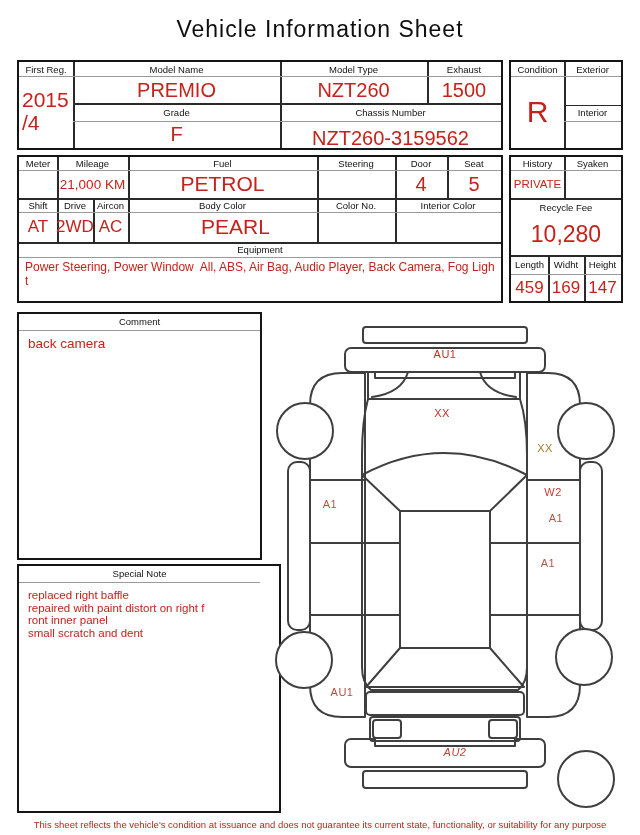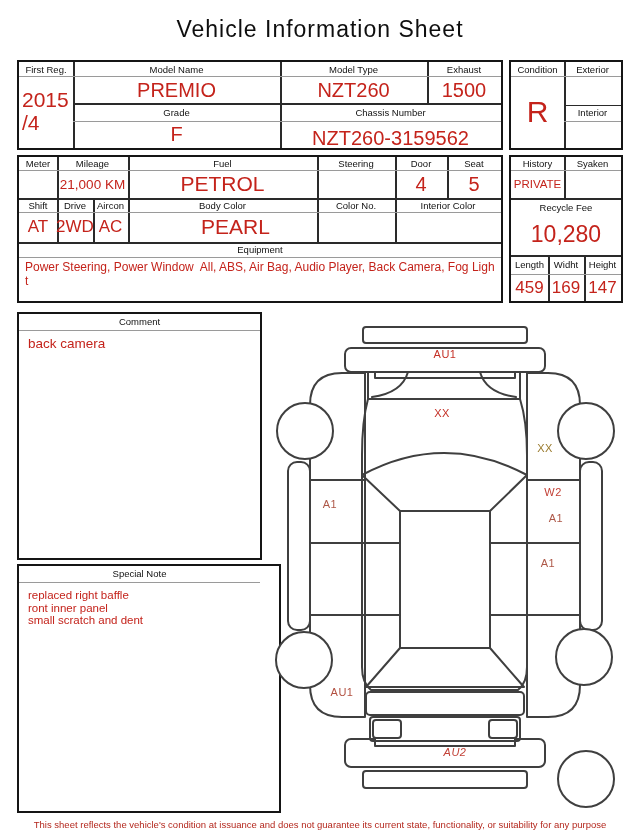--- a/index.html
+++ b/index.html
@@ -148,20 +148,21 @@
   <div class="lbl" style="left:0;top:1px;width:241px">Comment</div>
   <div class="hair" style="left:0;top:16px;width:241px"></div>
   <div id="comment-text" style="left:9px;top:22px">back camera</div>
 </div>
 
 <div class="box" style="left:17px;top:564px;width:264px;height:249px">
   <div class="lbl" style="left:0;top:1px;width:241px">Special Note</div>
   <div class="hair" style="left:0;top:16px;width:241px"></div>
   <div class="abs" style="left:9px;top:23px;width:228px">
     <div class="note-line">replaced right baffle</div>
+    <div class="note-line">repaired with paint distort on right f</div>
     <div class="note-line">ront inner panel</div>
     <div class="note-line">small scratch and dent</div>
   </div>
 </div>
 
 <div id="diagram" class="abs">
   <svg width="360" height="500" viewBox="0 0 360 500">
     <g fill="none" stroke="#3f3f3f" stroke-width="2" stroke-linejoin="round" stroke-linecap="round">
 
       <rect x="91" y="12" width="164" height="16" rx="3"></rect>

